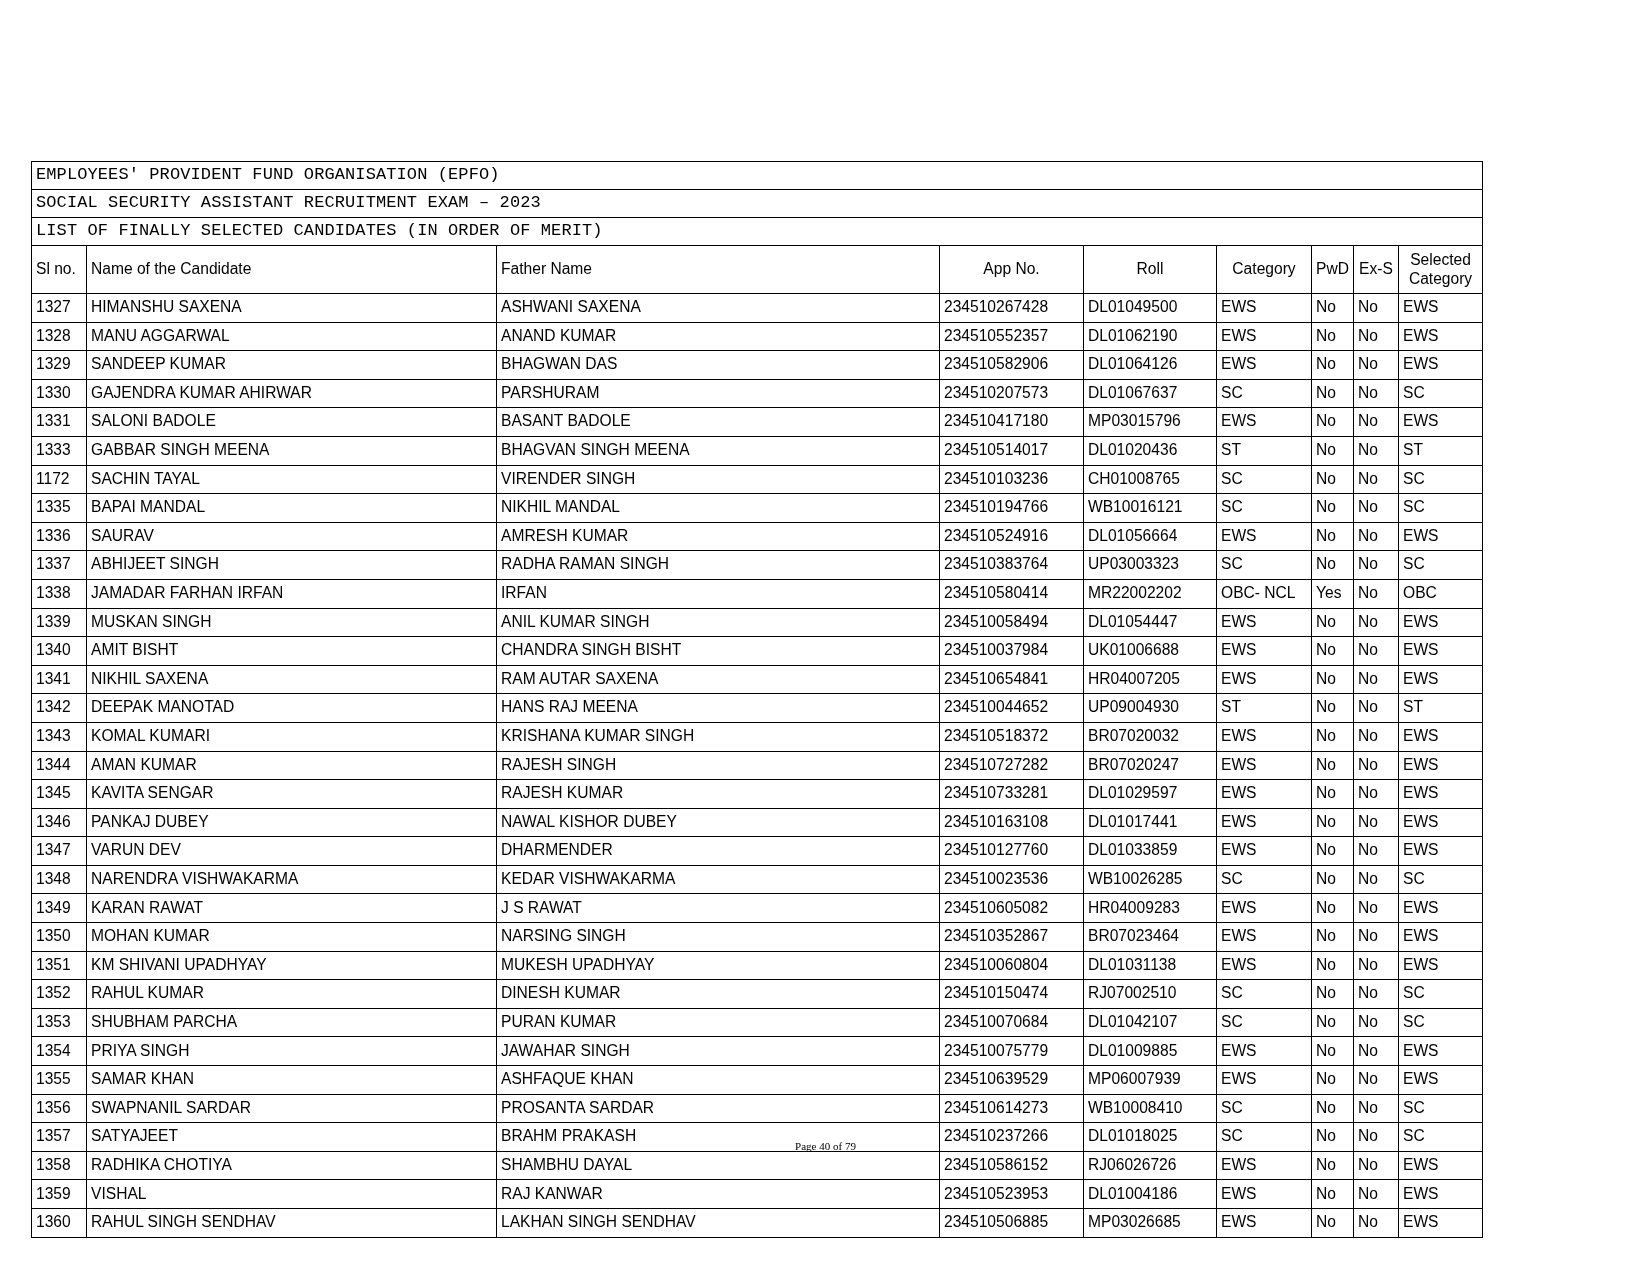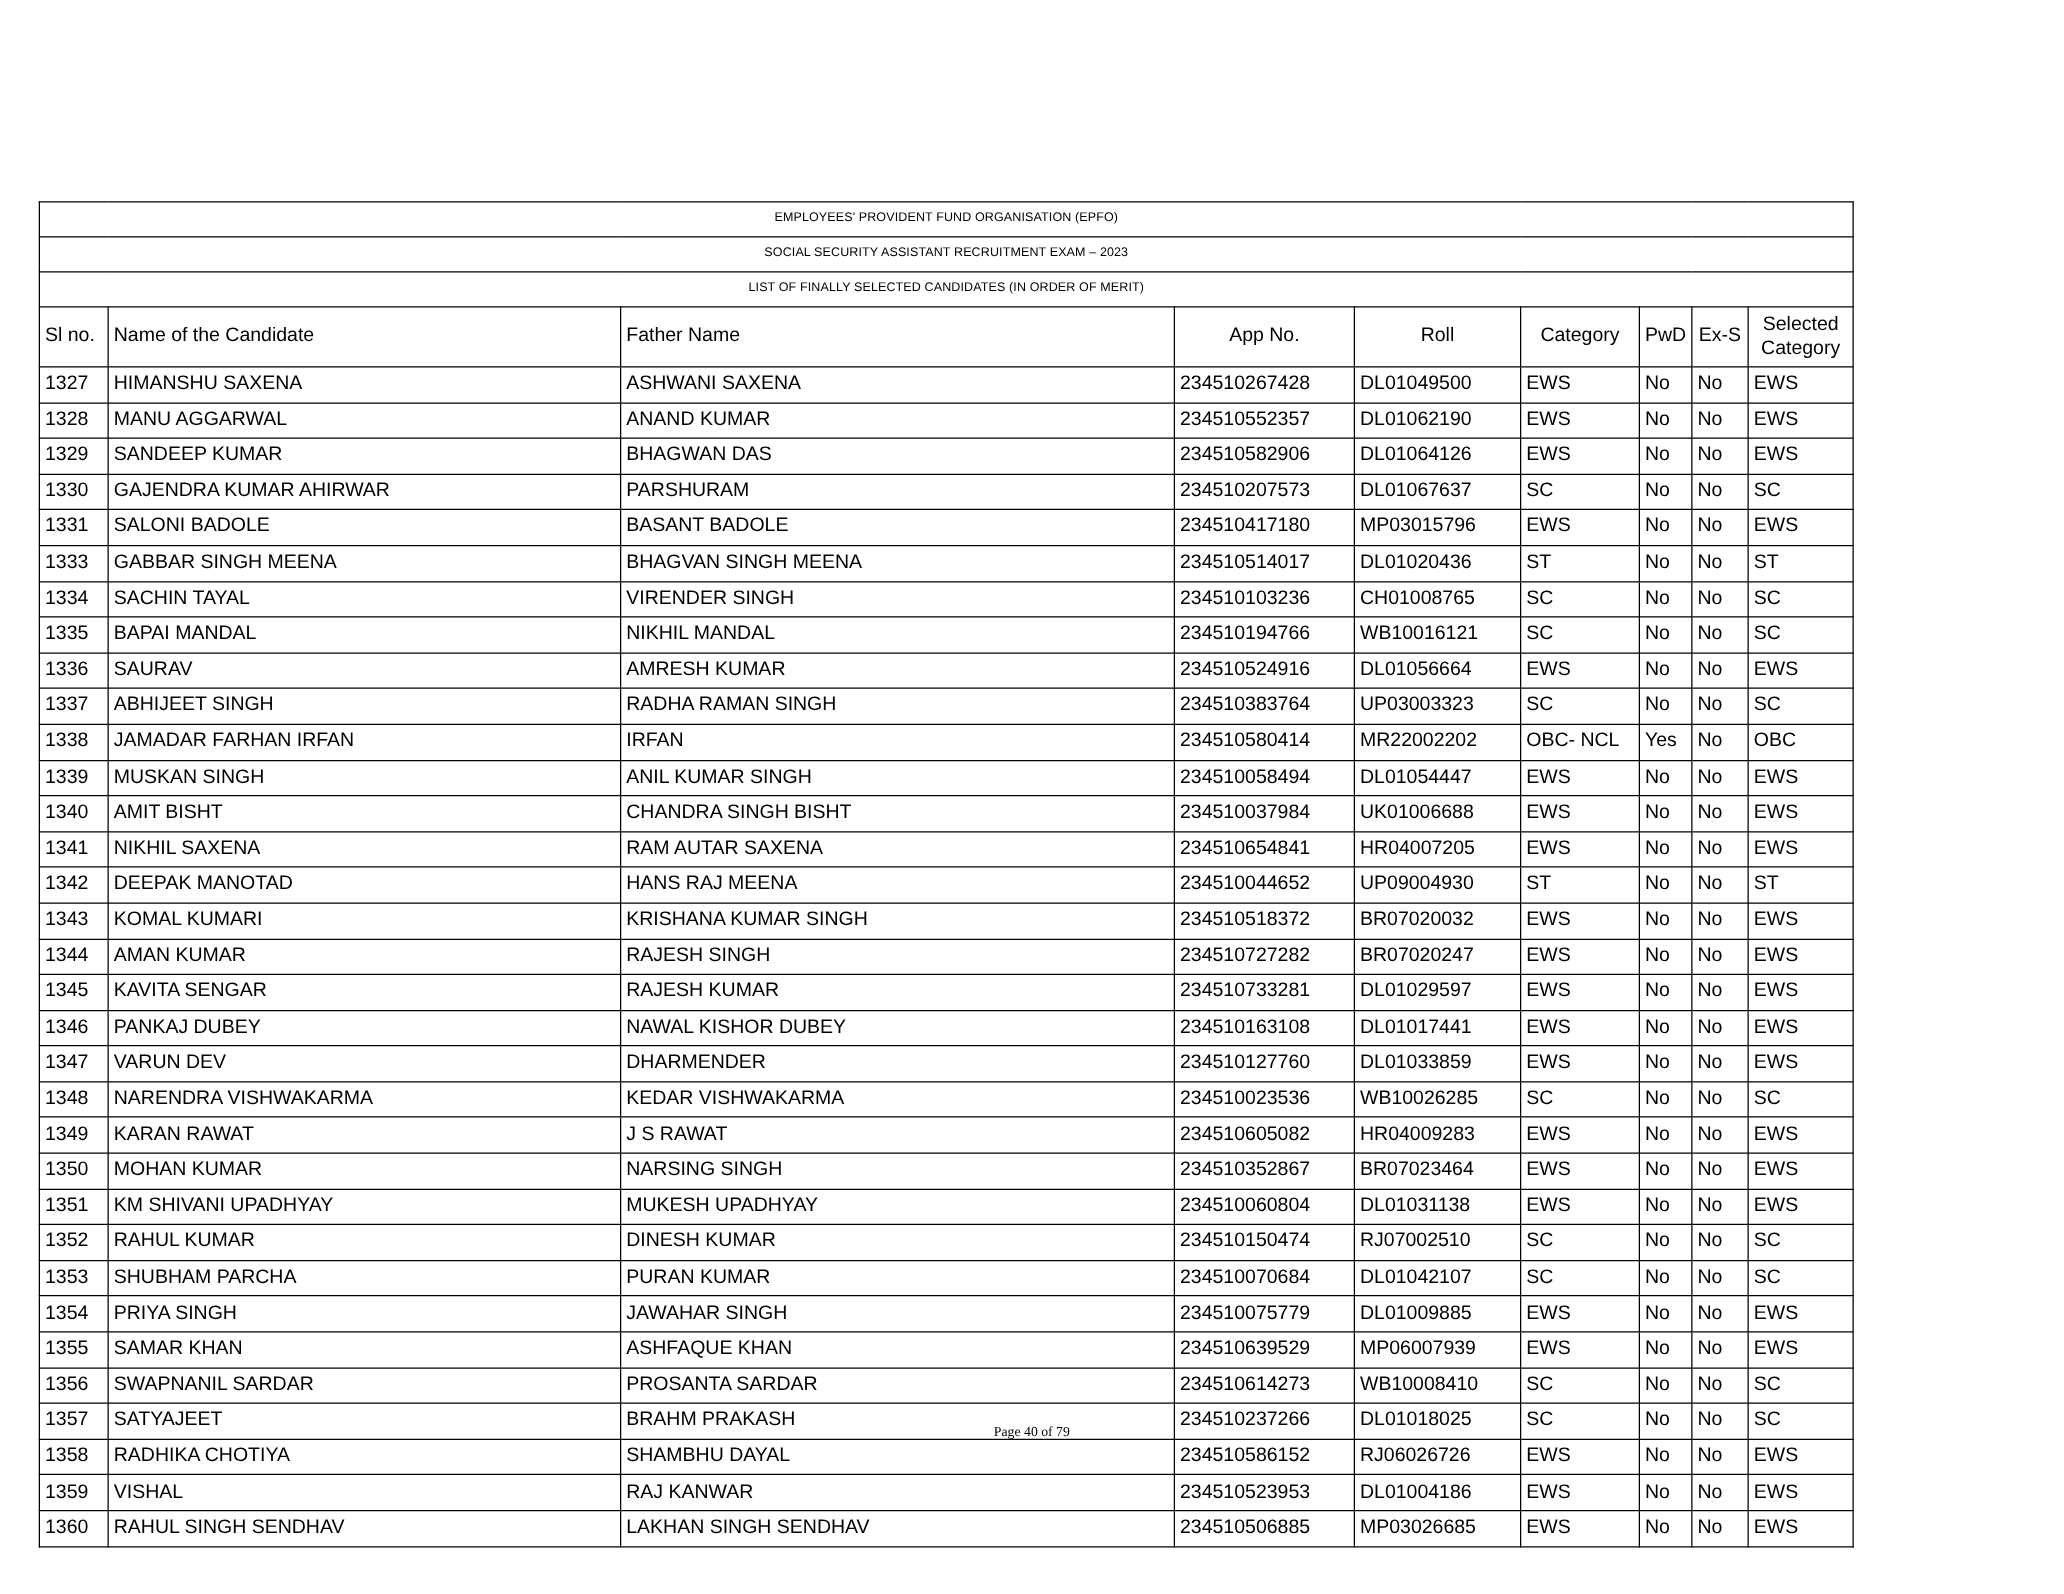--- a/index.html
+++ b/index.html
@@ -39,24 +39,24 @@
     padding: 2px 4px 3px 4px;
     font-weight: normal;
     text-align: left;
     vertical-align: middle;
     white-space: nowrap;
     overflow: hidden;
     background: #ffffff;
   }
   
   tr.title-row td {
-    text-align: center;
     height: 22px;
-    font-size: 10px;
+    font-size: 17px;
     letter-spacing: 0.1px;
+    font-family: Liberation Mono, monospace;
   }
   
   tr.head-row td {
     height: 42px;
     vertical-align: middle;
   }
   tr.head-row td.sel-cat {
     text-align: center;
     line-height: 1.16;
     white-space: normal;
@@ -188,21 +188,21 @@
             <td class="c-name">GABBAR SINGH MEENA</td>
             <td class="c-father">BHAGVAN SINGH MEENA</td>
             <td class="c-app">234510514017</td>
             <td class="c-roll">DL01020436</td>
             <td class="c-cat">ST</td>
             <td class="c-pwd">No</td>
             <td class="c-exs">No</td>
             <td class="c-selcat">ST</td>
           </tr>
           <tr class="data-row">
-            <td class="c-sl">1334</td>
+            <td class="c-sl">1172</td>
             <td class="c-name">SACHIN TAYAL</td>
             <td class="c-father">VIRENDER SINGH</td>
             <td class="c-app">234510103236</td>
             <td class="c-roll">CH01008765</td>
             <td class="c-cat">SC</td>
             <td class="c-pwd">No</td>
             <td class="c-exs">No</td>
             <td class="c-selcat">SC</td>
           </tr>
           <tr class="data-row">

